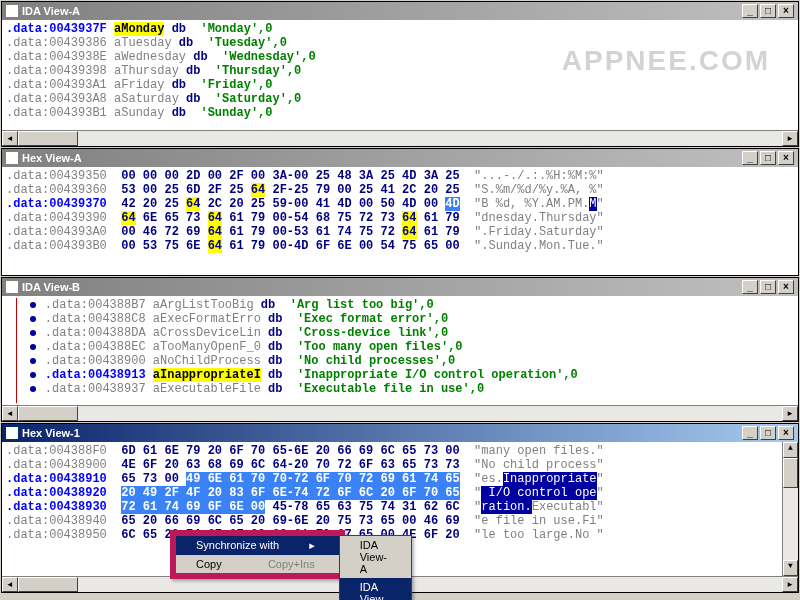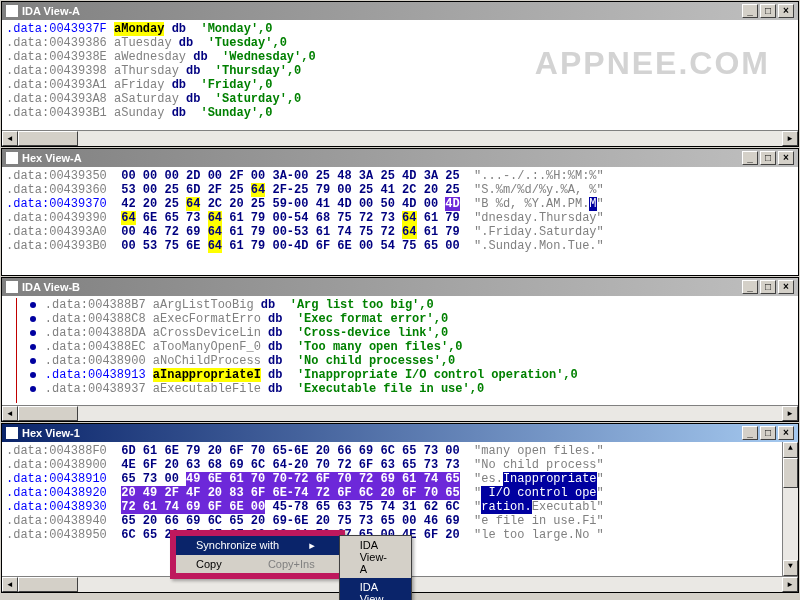--- a/index.html
+++ b/index.html
@@ -7,42 +7,42 @@
 .window { border: 1px solid #000; background: #fff; margin: 1px; display: flex; flex-direction: column; }
 .titlebar { background: linear-gradient(to right, #0a246a, #a6caf0); color: #fff; padding: 2px 4px; font-family: Tahoma, sans-serif; font-size: 11px; font-weight: bold; display: flex; align-items: center; height: 18px; }
 .titlebar.inactive { background: linear-gradient(to right, #808080, #c0c0c0); }
 .title-icon { width: 12px; height: 12px; margin-right: 4px; background: #fff; display: inline-block; }
 .title-text { flex: 1; }
 .winbtns { display: flex; gap: 2px; }
 .winbtn { width: 16px; height: 14px; background: #d4d0c8; border: 1px solid #fff; border-right-color: #404040; border-bottom-color: #404040; font-family: Marlett, sans-serif; font-size: 10px; text-align: center; line-height: 12px; color: #000; cursor: pointer; }
 .content { background: #fff; overflow: auto; flex: 1; padding: 2px 0; position: relative; }
 .line { white-space: pre; font-family: 'Courier New', monospace; font-size: 12px; line-height: 14px; padding: 0 4px; }
 .seg { color: #808080; }
-.seg-blue { color: #0000ff; font-weight: normal; }
+.seg-blue { color: #0000ff; font-weight: bold; }
 .label { color: #808080; }
 .label-hl { background: #ffff00; color: #000; font-weight: bold; }
 .kw { color: #000080; font-weight: bold; }
 .str { color: #008000; font-weight: bold; }
 .num { color: #008000; font-weight: bold; }
 .hex { color: #000080; font-weight: bold; }
 .hex-hl { background: #ffff00; color: #000080; font-weight: bold; }
-.hex-sel { background: #6d28d9; color: #fff; font-weight: bold; }
+.hex-sel { background: #3b82f6; color: #fff; font-weight: bold; }
 .ascii { color: #808080; }
 .ascii-sel { background: #0000a0; color: #fff; }
 .dot-blue { display: inline-block; width: 6px; height: 6px; background: #0000a0; border-radius: 50%; margin: 0 2px; vertical-align: middle; }
 .redbar { position: absolute; left: 14px; top: 2px; bottom: 2px; width: 1px; background: #c00000; }
 .scrollbar-h { height: 16px; background: #d4d0c8; border-top: 1px solid #808080; display: flex; }
 .sb-btn { width: 16px; height: 15px; background: #d4d0c8; border: 1px solid #fff; border-right-color: #404040; border-bottom-color: #404040; font-size: 8px; text-align: center; line-height: 13px; }
 .sb-track { flex: 1; background: repeating-conic-gradient(#d4d0c8 0% 25%, #fff 0% 50%) 50% / 2px 2px; position: relative; }
 .sb-thumb { position: absolute; left: 0; top: 0; bottom: 0; width: 60px; background: #d4d0c8; border: 1px solid #fff; border-right-color: #404040; border-bottom-color: #404040; }
 .scrollbar-v { position: absolute; right: 0; top: 18px; bottom: 16px; width: 16px; background: #d4d0c8; border-left: 1px solid #808080; display: flex; flex-direction: column; }
 .sb-btn-v { height: 16px; width: 15px; background: #d4d0c8; border: 1px solid #fff; border-right-color: #404040; border-bottom-color: #404040; font-size: 8px; text-align: center; }
 .sb-track-v { flex: 1; background: repeating-conic-gradient(#d4d0c8 0% 25%, #fff 0% 50%) 50% / 2px 2px; position: relative; }
 .sb-thumb-v { position: absolute; left: 0; right: 0; top: 0; height: 30px; background: #d4d0c8; border: 1px solid #fff; border-right-color: #404040; border-bottom-color: #404040; }
-.watermark { position: absolute; top: 45px; right: 30px; font-family: Arial, sans-serif; font-size: 32px; font-weight: bold; color: rgba(128,128,128,0.35); letter-spacing: 2px; pointer-events: none; z-index: 100; }
+.watermark { position: absolute; top: 45px; right: 30px; font-family: Arial, sans-serif; font-size: 28px; font-weight: bold; color: rgba(128,128,128,0.35); letter-spacing: 2px; pointer-events: none; z-index: 100; }
 .ctxmenu { position: absolute; background: #d4d0c8; border: 6px solid #be185d; box-shadow: 2px 2px 3px rgba(0,0,0,0.3); font-family: Tahoma, sans-serif; font-size: 11px; z-index: 200; }
 .ctxitem { padding: 3px 24px 3px 20px; display: flex; justify-content: space-between; gap: 30px; cursor: pointer; }
 .ctxitem.hl { background: #0a246a; color: #fff; }
 .ctxitem .shortcut { color: #808080; }
 .ctxarrow { margin-left: auto; }
 .submenu { position: absolute; left: 100%; top: -1px; background: #d4d0c8; border: 1px solid #404040; box-shadow: 2px 2px 3px rgba(0,0,0,0.3); }
 .w1 { height: 146px; }
 .w2 { height: 128px; }
 .w3 { height: 145px; }
 .w4 { height: 170px; }

